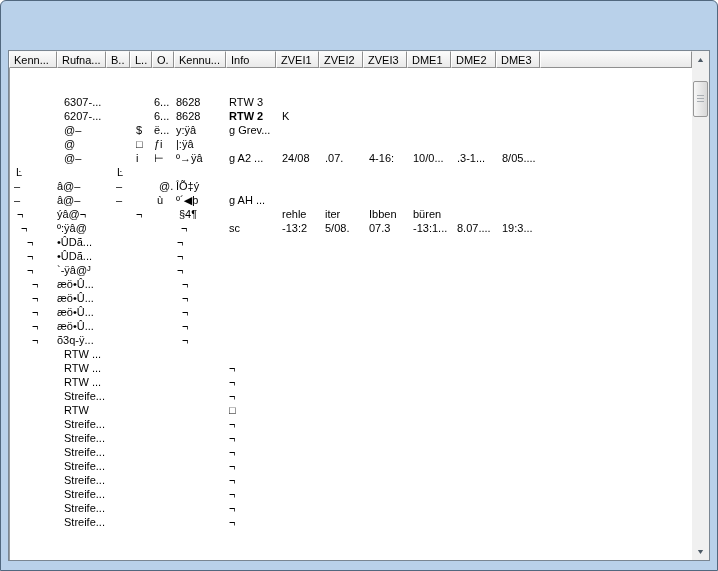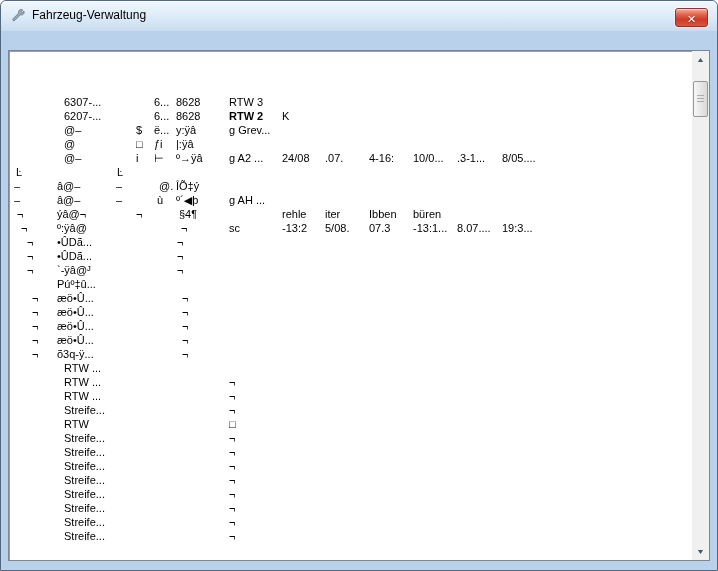--- a/index.html
+++ b/index.html
@@ -62,34 +62,39 @@
     background:linear-gradient(90deg,#f7f7f7,#e9e9e9 45%,#d8d8d8);
   }
   .grip { position:absolute; left:3px; right:3px; top:50%; margin-top:-4px; height:8px;
     background:repeating-linear-gradient(180deg,#a8adb2 0,#a8adb2 1px,transparent 1px,transparent 3px); }
 </style>
 </head>
 <body>
 
 <div class="window">
 
-  <div class="titlebar">
-    <span class="app-icon">
-      <svg viewBox="0 0 16 16" width="16" height="16">
-        <path d="M12.9 2.1 11.4 3.6l1 1 1.5-1.5c.5 1 .3 2.3-.6 3.1-.8.8-1.9 1-2.9.6l-5.6 5.6c-.5.5-1.2.5-1.7 0-.5-.5-.5-1.2 0-1.7l5.6-5.6c-.4-1-.2-2.1.6-2.9.8-.9 2.1-1.1 3.6-.1z" fill="#9aa7b4" stroke="#5d6b79" stroke-width="0.7"></path>
-      </svg>
-    </span>
-    <span class="title">Fahrzeug-Verwaltung</span>
-    <div class="close-btn">
-      <span class="x">✕</span>
-    </div>
-  </div>
 
 
   <div class="list">
+    <div class="header">
+        <div class="hcell" style="width: 48px;">Kenn...</div>
+        <div class="hcell" style="width: 49px;">Rufna...</div>
+        <div class="hcell" style="width: 24px;">B..</div>
+        <div class="hcell" style="width: 22px;">L..</div>
+        <div class="hcell" style="width: 22px;">O.</div>
+        <div class="hcell" style="width: 52px;">Kennu...</div>
+        <div class="hcell" style="width: 50px;">Info</div>
+        <div class="hcell" style="width: 43px;">ZVEI1</div>
+        <div class="hcell" style="width: 44px;">ZVEI2</div>
+        <div class="hcell" style="width: 44px;">ZVEI3</div>
+        <div class="hcell" style="width: 44px;">DME1</div>
+        <div class="hcell" style="width: 45px;">DME2</div>
+        <div class="hcell" style="width: 44px;">DME3</div>
+        <div class="hcell filler"></div>
+      </div>
     <div class="body">
         <div class="row">
           <div class="cell" style="width: 48px; padding-left: 2px;"></div>
           <div class="cell" style="width: 49px; padding-left: 7px;"></div>
           <div class="cell" style="width: 24px; padding-left: 10px;"></div>
           <div class="cell" style="width: 22px; padding-left: 6px;"></div>
           <div class="cell" style="width: 22px; padding-left: 2px;"></div>
           <div class="cell" style="width: 52px; padding-left: 2px;"></div>
           <div class="cell" style="width: 50px; padding-left: 3px;"></div>
           <div class="cell" style="width: 43px; padding-left: 6px;"></div>
@@ -294,35 +299,20 @@
           <div class="cell" style="width: 45px; padding-left: 6px;"></div>
           <div class="cell" style="width: 44px; padding-left: 6px;"></div>
         </div>
         <div class="row">
           <div class="cell" style="width: 48px; padding-left: 18px;">¬</div>
           <div class="cell" style="width: 49px; padding-left: 0px;">`-ÿâ@ᴶ</div>
           <div class="cell" style="width: 24px; padding-left: 10px;"></div>
           <div class="cell" style="width: 22px; padding-left: 6px;"></div>
           <div class="cell" style="width: 22px; padding-left: 2px;"></div>
           <div class="cell" style="width: 52px; padding-left: 3px;">¬</div>
-          <div class="cell" style="width: 50px; padding-left: 3px;"></div>
-          <div class="cell" style="width: 43px; padding-left: 6px;"></div>
-          <div class="cell" style="width: 44px; padding-left: 6px;"></div>
-          <div class="cell" style="width: 44px; padding-left: 6px;"></div>
-          <div class="cell" style="width: 44px; padding-left: 6px;"></div>
-          <div class="cell" style="width: 45px; padding-left: 6px;"></div>
-          <div class="cell" style="width: 44px; padding-left: 6px;"></div>
-        </div>
-        <div class="row">
-          <div class="cell" style="width: 48px; padding-left: 2px;"></div>
-          <div class="cell" style="width: 49px; padding-left: 0px;">Púº‡û...</div>
-          <div class="cell" style="width: 24px; padding-left: 10px;"></div>
-          <div class="cell" style="width: 22px; padding-left: 6px;"></div>
-          <div class="cell" style="width: 22px; padding-left: 2px;"></div>
-          <div class="cell" style="width: 52px; padding-left: 2px;"></div>
           <div class="cell" style="width: 50px; padding-left: 3px;"></div>
           <div class="cell" style="width: 43px; padding-left: 6px;"></div>
           <div class="cell" style="width: 44px; padding-left: 6px;"></div>
           <div class="cell" style="width: 44px; padding-left: 6px;"></div>
           <div class="cell" style="width: 44px; padding-left: 6px;"></div>
           <div class="cell" style="width: 45px; padding-left: 6px;"></div>
           <div class="cell" style="width: 44px; padding-left: 6px;"></div>
         </div>
         <div class="row">
           <div class="cell" style="width: 48px; padding-left: 23px;">¬</div>

